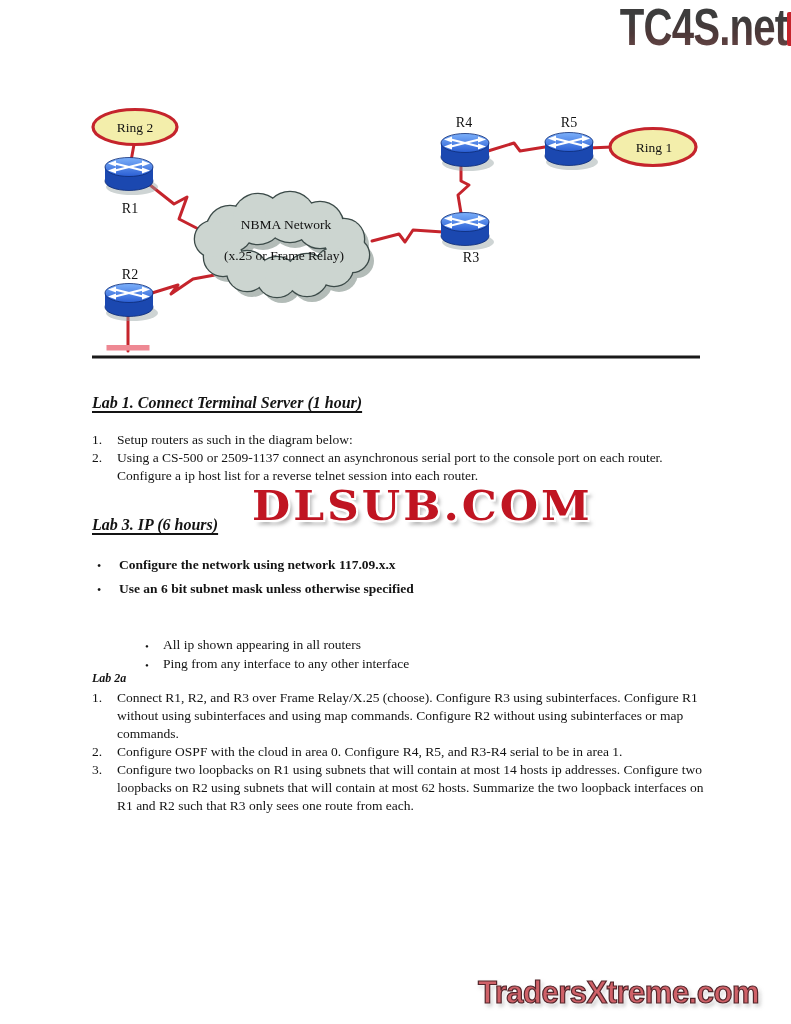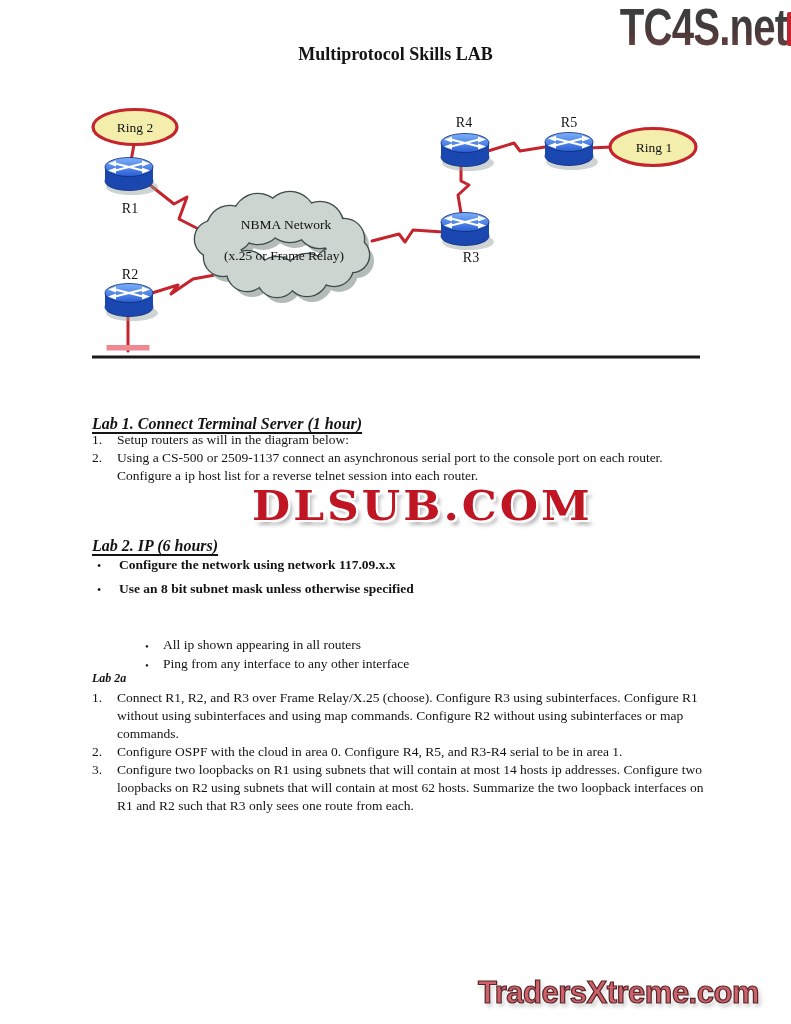--- a/index.html
+++ b/index.html
@@ -22,21 +22,21 @@
                     4px 5px 4px rgba(130,130,130,.55);}
   .traders{position:absolute;left:478px;top:976px;font-family:"Liberation Sans",sans-serif;
         font-weight:bold;font-size:31px;line-height:1.1;letter-spacing:-.5px;color:#cf6168;
         -webkit-text-stroke:1.2px #53262b;
         text-shadow:0 0 3px #fff,0 0 5px #fff,0 0 6px #fff,2px 3px 4px rgba(120,120,120,.6);}
 
   
   .title{position:absolute;top:44px;left:0;width:791px;margin:0;text-align:center;
          font-size:18px;font-weight:bold;}
   .lab-heading{position:absolute;left:92px;font-size:16px;font-weight:bold;font-style:italic;
-         text-decoration:underline;text-decoration-thickness:1.5px;text-underline-offset:3px;margin-top:21px;}
+         text-decoration:underline;text-decoration-thickness:1.5px;text-underline-offset:3px;}
   .sub-heading{position:absolute;left:92px;font-size:12px;font-weight:bold;font-style:italic;}
 
   
   .body-text{font-size:13.5px;line-height:18px;}
   .list{position:absolute;left:92px;}
   .li{display:flex;}
   .li .m{width:25px;flex:0 0 25px;}
   .li .t{flex:1;}
   .bullets{position:absolute;left:97px;}
   .bullets .li .m{width:22px;flex:0 0 22px;font-size:12px;padding-top:1px;}
@@ -50,21 +50,20 @@
   svg text{font-family:"Liberation Serif",serif;fill:#111;}
 </style>
 </head>
 <body>
 
 <div class="page">
 
   <div class="tc4s">TC4S.net</div>
   <div class="red-sliver"></div>
 
-  <h1 class="title">Multiprotocol Skills LAB</h1>
 
   <svg class="diagram" width="791" height="272" viewBox="0 0 791 272">
     <defs>
       <linearGradient id="rtop" x1="0" y1="0" x2="0" y2="1">
         <stop offset="0" stop-color="#7cb0fa"></stop>
           <stop offset="1" stop-color="#2a5ed4"></stop>
       </linearGradient>
       <g id="cloudShape">
         <circle cx="230" cy="134" r="23"></circle>
           <circle cx="258" cy="124" r="25"></circle>
@@ -146,40 +145,40 @@
     <text x="130" y="184" font-size="14" text-anchor="middle">R2</text>
     <text x="471" y="167" font-size="14" text-anchor="middle">R3</text>
     <text x="464" y="32" font-size="14" text-anchor="middle">R4</text>
     <text x="569" y="32" font-size="14" text-anchor="middle">R5</text>
   </svg>
 
   <div class="lab-heading" style="top:394px">Lab 1.  Connect Terminal Server (1 hour)</div>
   <div class="list body-text" style="top:431px;width:625px">
     <div class="li">
       <span class="m">1.</span>
-      <span class="t" style="max-width:600px">Setup routers as will in the diagram below:</span>
+      <span class="t" style="max-width:600px">Setup routers as such in the diagram below:</span>
     </div>
     <div class="li">
       <span class="m">2.</span>
       <span class="t" style="max-width:600px">Using a CS-500 or 2509-1137 connect an asynchronous serial port to the console port on each router.  Configure a ip host list for a reverse telnet session into each router.</span>
     </div>
   </div>
 
   <div class="dlsub">DLSUB.COM</div>
 
-  <div class="lab-heading" style="top:516px">Lab 2.  IP (6 hours)</div>
+  <div class="lab-heading" style="top:516px">Lab 3.  IP (6 hours)</div>
 
   <div class="bullets body-text" style="top:556px;width:620px">
     <div class="li">
       <span class="m">•</span>
       <span class="t">Configure the network using network 117.09.x.x</span>
     </div>
     <div class="li">
       <span class="m">•</span>
-      <span class="t">Use an 8 bit subnet mask unless otherwise specified</span>
+      <span class="t">Use an 6 bit subnet mask unless otherwise specified</span>
     </div>
   </div>
 
 
   <div class="vbullets body-text" style="top:636px;width:560px">
     <div class="li">
       <span class="m">•</span>
       <span class="t">All ip shown appearing in all routers</span>
     </div>
     <div class="li">

